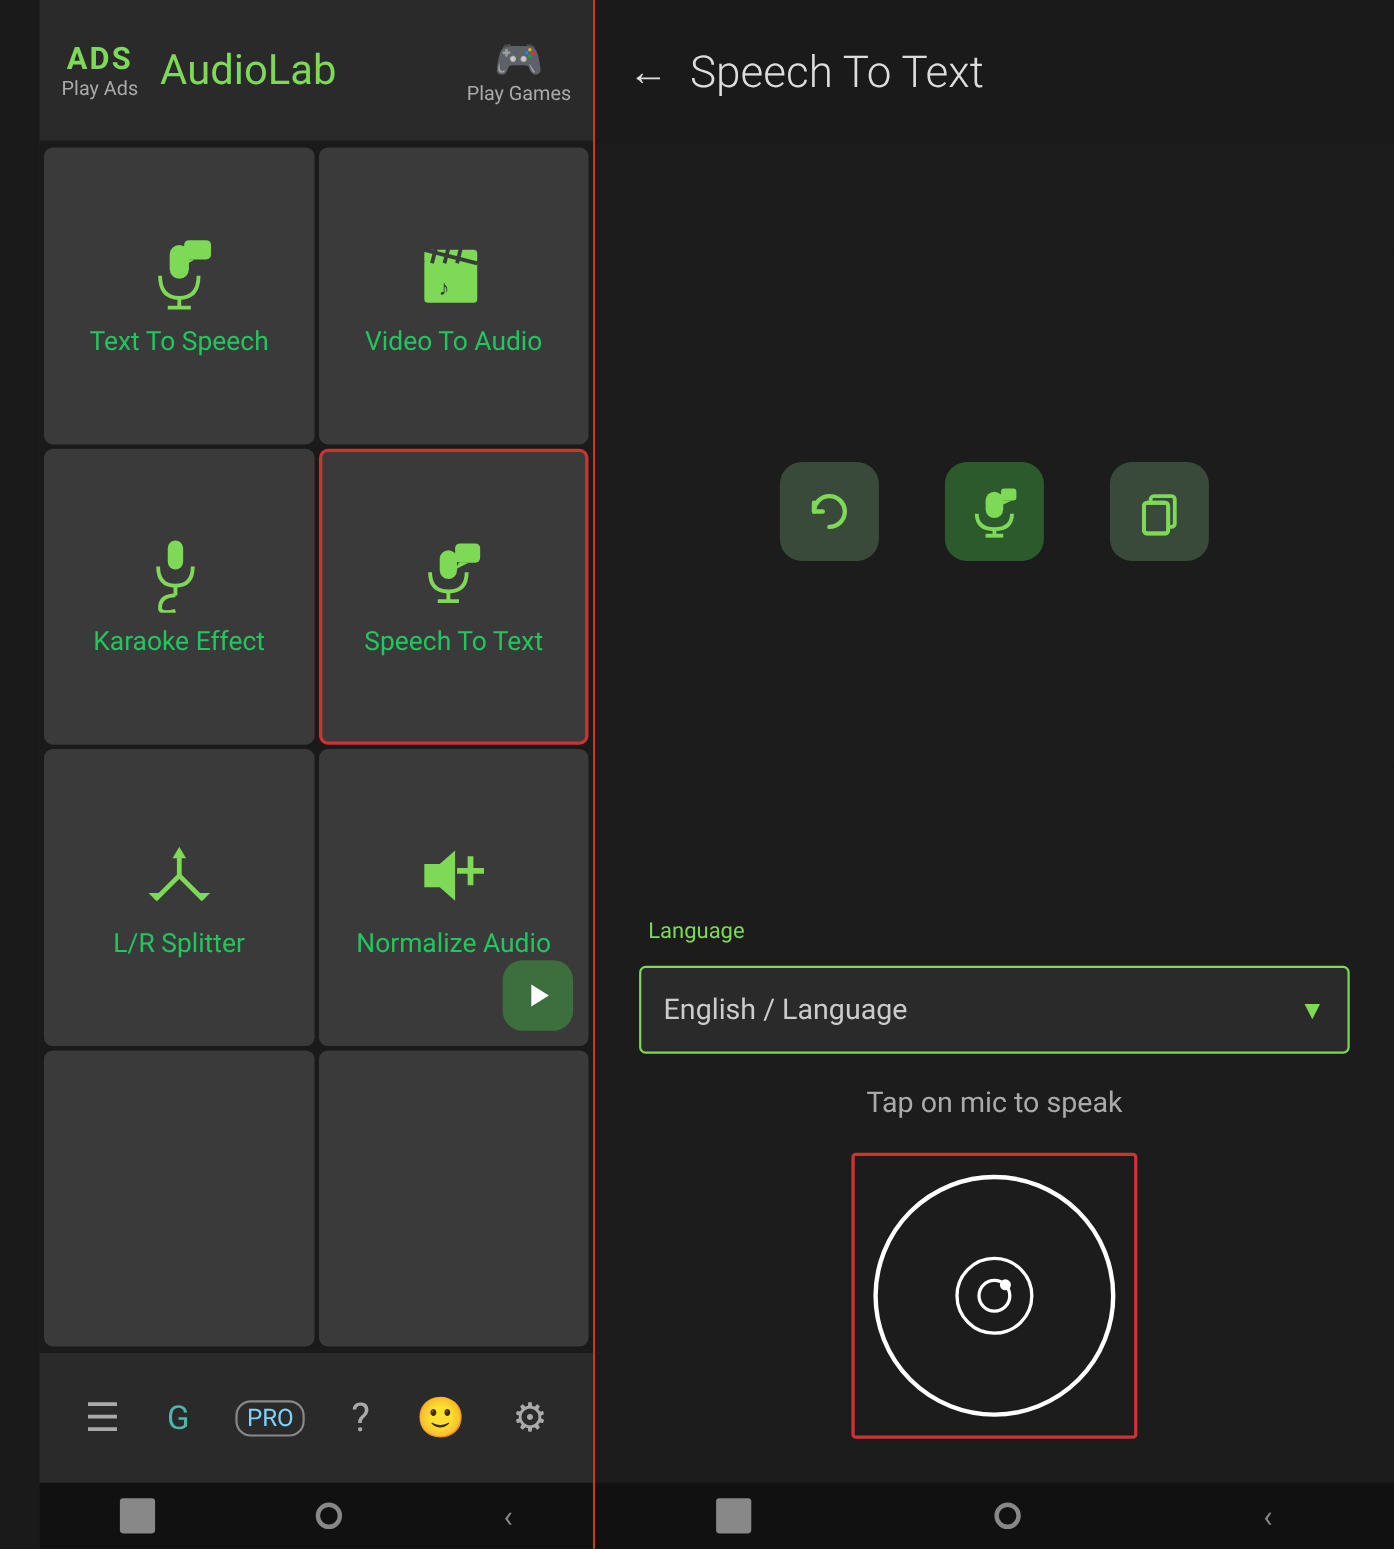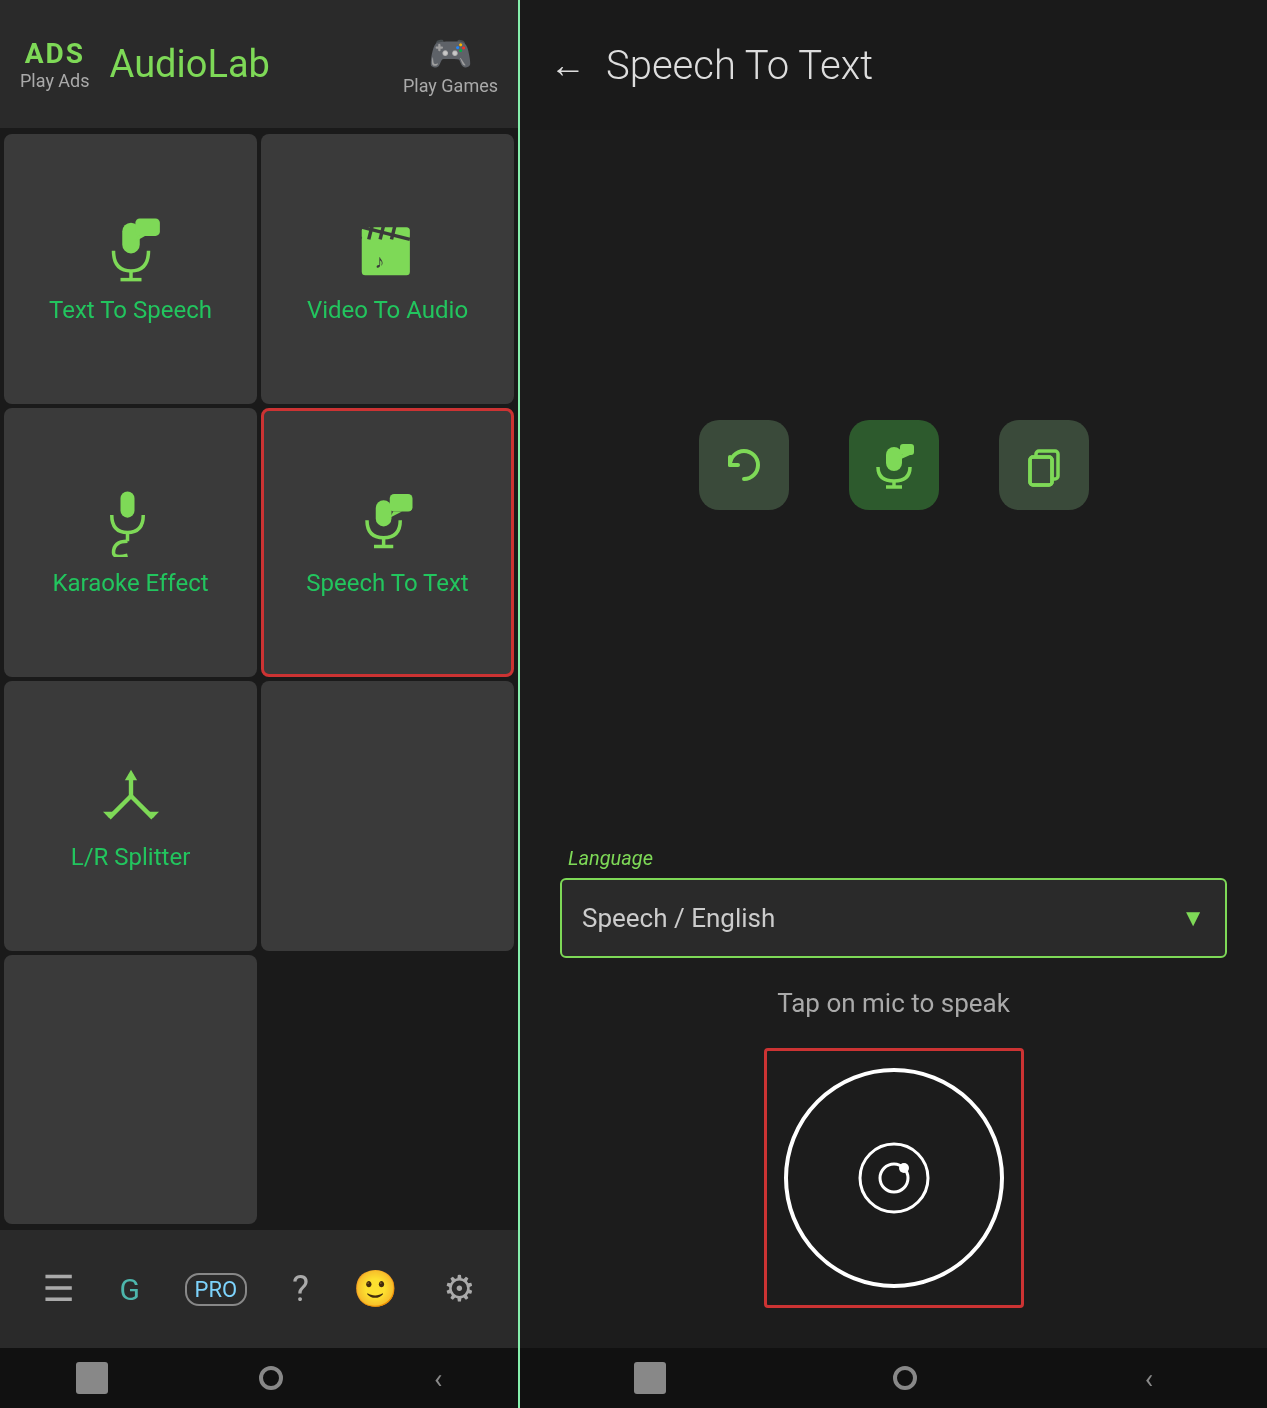--- a/index.html
+++ b/index.html
@@ -13,21 +13,22 @@
       flex-direction: row;
     }
 
     
     .left-panel {
       width: 520px;
       height: 1408px;
       background: #2a2a2a;
       display: flex;
       flex-direction: column;
-      border-right: 2px solid #86efac;
+      border-right: 2px solid #c2410c;
+      margin-left: 36px;
     }
 
     
     .left-header {
       height: 130px;
       background: #2a2a2a;
       display: flex;
       align-items: center;
       padding: 0 20px;
       border-bottom: 2px solid #1a1a1a;
@@ -199,23 +200,22 @@
 
     
     .language-section {
       width: 100%;
       padding: 0 20px;
       margin-top: auto;
     }
     .language-label {
       font-size: 20px;
       color: #7ed957;
-      margin-bottom: 8px;
+      margin-bottom: 20px;
       padding-left: 8px;
-      font-style: italic;
     }
     .language-dropdown {
       width: 100%;
       height: 80px;
       background: #2a2a2a;
       border: 2px solid #7ed957;
       border-radius: 6px;
       display: flex;
       align-items: center;
       justify-content: space-between;
@@ -388,20 +388,38 @@
 
           <polygon points="8,58 15,65 22,58" fill="#7ed957"></polygon>
           <polygon points="58,58 65,65 72,58" fill="#7ed957"></polygon>
 
           <polygon points="33,22 40,10 47,22" fill="#7ed957"></polygon>
         </svg>
       </div>
       <span class="grid-label">L/R Splitter</span>
     </div>
 
+    <div class="grid-item" style="position:relative">
+      <div class="grid-icon">
+        <svg class="svg-icon" viewBox="0 0 80 80" fill="#7ed957">
+
+          <polygon points="10,28 26,28 42,14 42,66 26,52 10,52" fill="#7ed957"></polygon>
+
+          <line x1="58" y1="20" x2="58" y2="50" stroke="#7ed957" stroke-width="6"></line>
+          <line x1="44" y1="35" x2="72" y2="35" stroke="#7ed957" stroke-width="6"></line>
+        </svg>
+      </div>
+      <span class="grid-label">Normalize Audio</span>
+
+      <div class="play-overlay-btn">
+        <svg width="28" height="28" viewBox="0 0 28 28">
+          <polygon points="8,4 24,14 8,24" fill="white"></polygon>
+        </svg>
+      </div>
+    </div>
 
     <div class="grid-item partial" style="min-height:100px;">
     </div>
     <div class="grid-item partial" style="min-height:100px;">
     </div>
 
   </div>
 
   <div class="left-footer">
     <span class="footer-icon">☰</span>
@@ -457,21 +475,21 @@
           <rect x="8" y="14" width="22" height="28" rx="3" stroke="#7ed957" stroke-width="3.5" fill="none"></rect>
         </svg>
       </div>
     </div>
 
     <div style="flex:1;"></div>
 
     <div class="language-section">
       <div class="language-label">Language</div>
       <div class="language-dropdown">
-        <span class="language-value">Speech / English</span>
+        <span class="language-value">English / Language</span>
         <span class="dropdown-arrow">▼</span>
       </div>
     </div>
 
     <div class="tap-label">Tap on mic to speak</div>
 
     <div class="mic-container">
       <div class="mic-circle">
         <svg width="80" height="80" viewBox="0 0 80 80">
 

